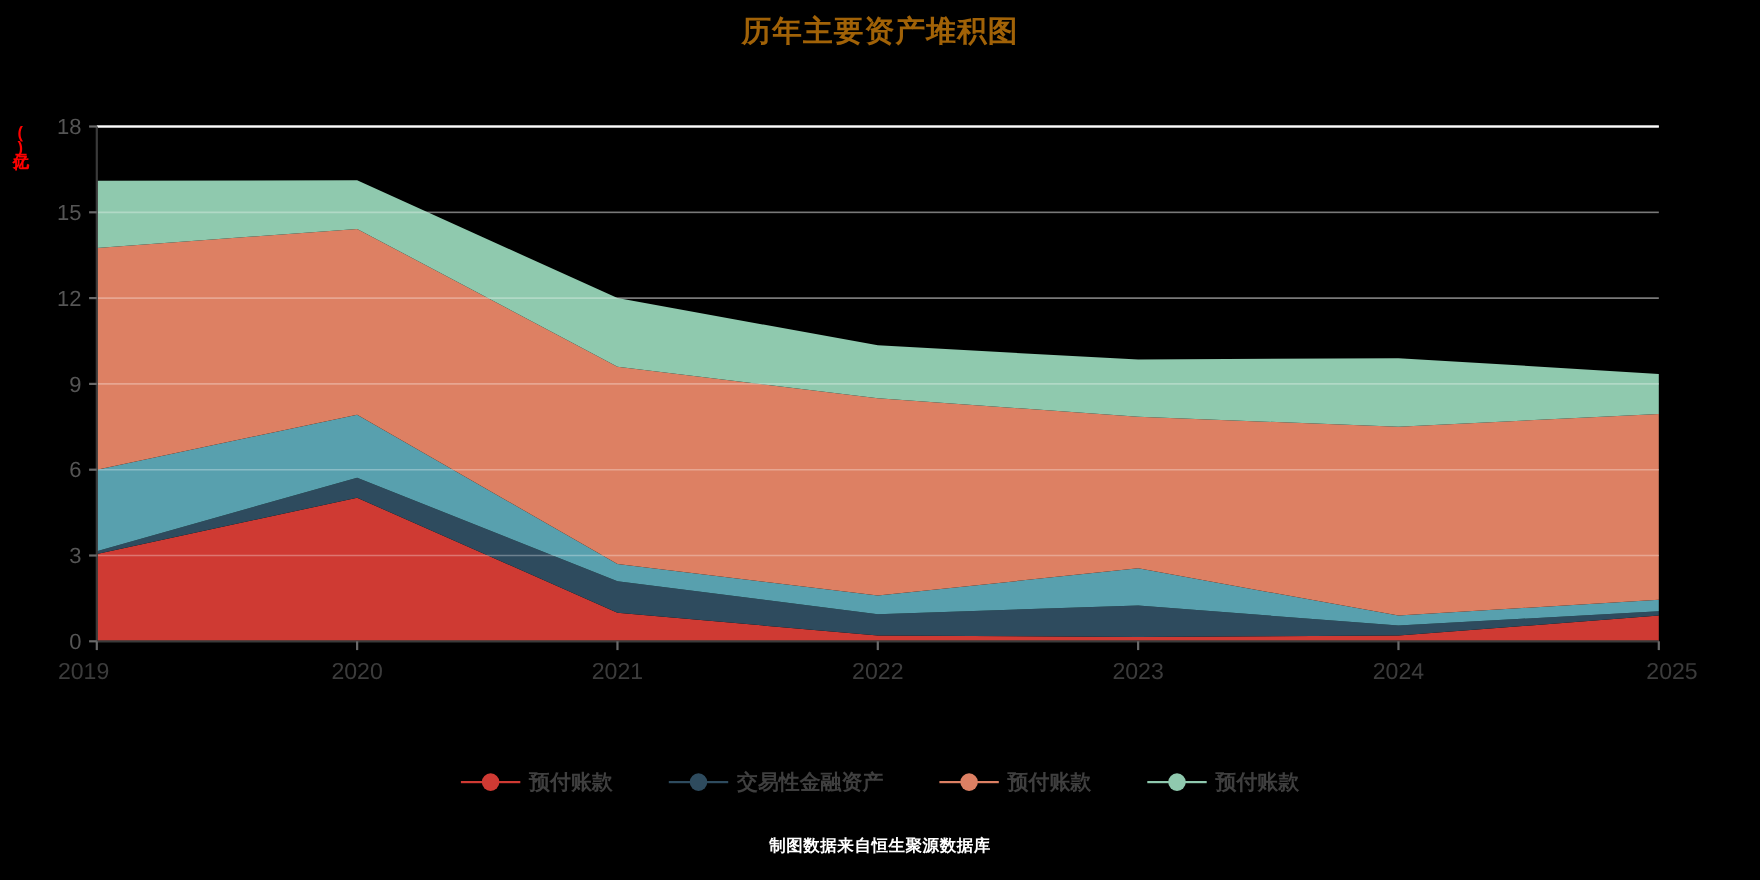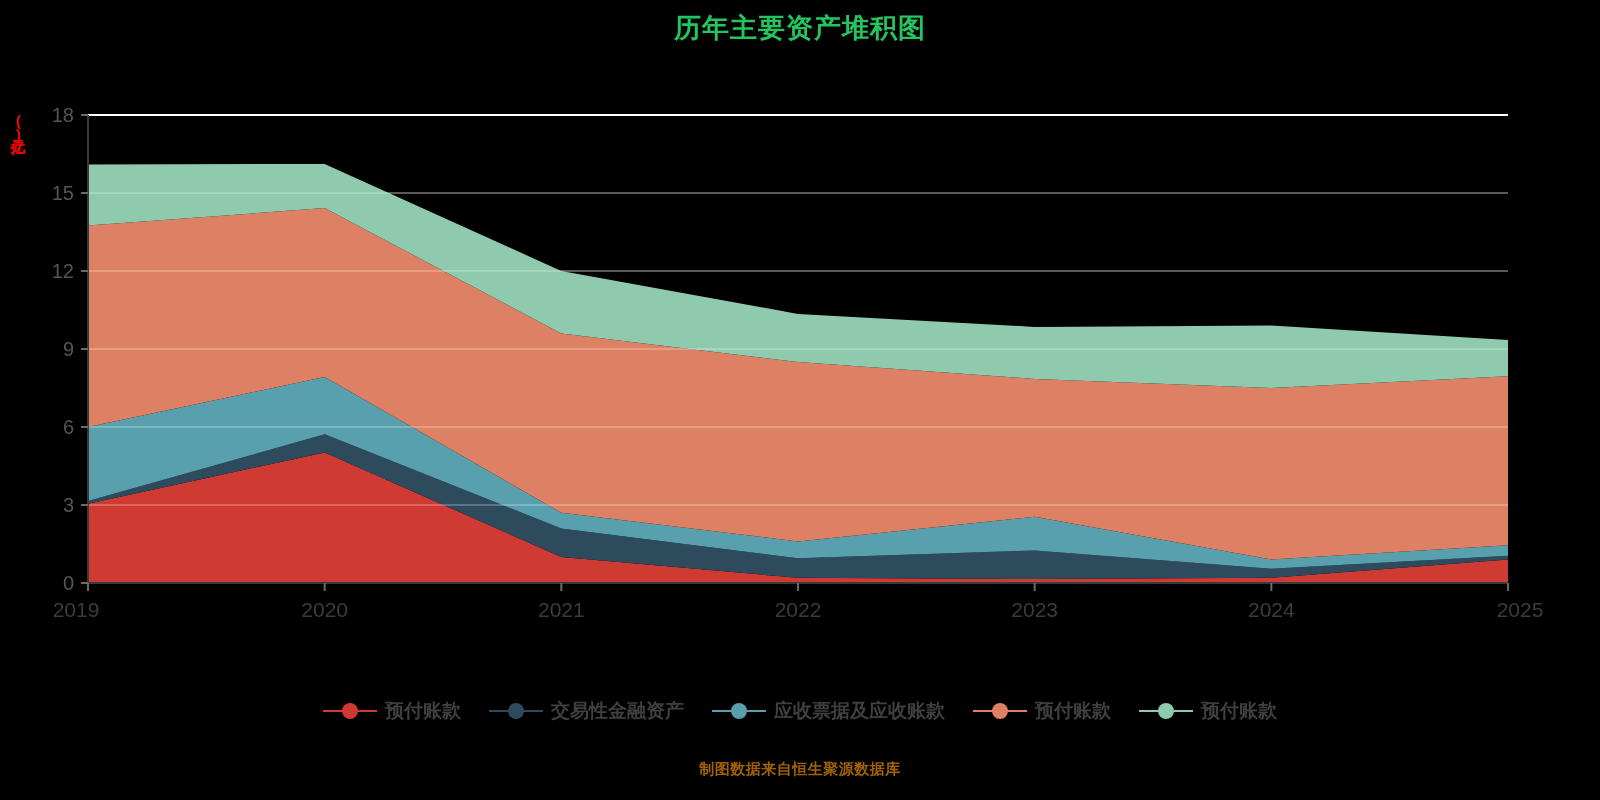--- a/index.html
+++ b/index.html
@@ -22,21 +22,21 @@
     background: #000000;
   }
   .chart-title {
     position: absolute;
     top: 10px;
     left: 0;
     width: 1600px;
     text-align: center;
     font-size: 27px;
     font-weight: bold;
-    color: #22c55e;
+    color: #a16207;
     letter-spacing: 1px;
     white-space: nowrap;
   }
   .yaxis-unit {
     position: absolute;
     left: 8px;
     top: 112px;
     color: #ff0000;
     font-size: 15px;
     font-weight: bold;
@@ -67,21 +67,21 @@
     text-anchor: middle;
   }
   .legend {
     position: absolute;
     left: 0;
     top: 698px;
     width: 1600px;
     display: flex;
     justify-content: center;
     align-items: center;
-    gap: 28px;
+    gap: 51px;
   }
   .legend-item {
     display: flex;
     align-items: center;
     gap: 0px;
   }
   .legend-marker {
     display: inline-block;
     position: relative;
     width: 54px;
@@ -108,21 +108,21 @@
     margin-left: 8px;
     white-space: nowrap;
     font-weight: 600;
   }
   .footer-note {
     position: absolute;
     left: 0;
     top: 760px;
     width: 1600px;
     text-align: center;
-    color: #a16207;
+    color: #ffffff;
     font-size: 15px;
     font-weight: bold;
     letter-spacing: 0.5px;
   }
 </style>
 </head>
 <body>
 
 <div id="root">
 
@@ -193,27 +193,20 @@
       </div>
       <div class="legend-item">
         <span class="legend-marker">
           <span class="bar" style="background: rgb(46, 75, 94);"></span>
           <span class="dot" style="background: rgb(46, 75, 94);"></span>
         </span>
         <span class="legend-label">交易性金融资产</span>
       </div>
       <div class="legend-item">
         <span class="legend-marker">
-          <span class="bar" style="background: rgb(88, 160, 174);"></span>
-          <span class="dot" style="background: rgb(88, 160, 174);"></span>
-        </span>
-        <span class="legend-label">应收票据及应收账款</span>
-      </div>
-      <div class="legend-item">
-        <span class="legend-marker">
           <span class="bar" style="background: rgb(221, 128, 99);"></span>
           <span class="dot" style="background: rgb(221, 128, 99);"></span>
         </span>
         <span class="legend-label">预付账款</span>
       </div>
       <div class="legend-item">
         <span class="legend-marker">
           <span class="bar" style="background: rgb(143, 201, 174);"></span>
           <span class="dot" style="background: rgb(143, 201, 174);"></span>
         </span>

